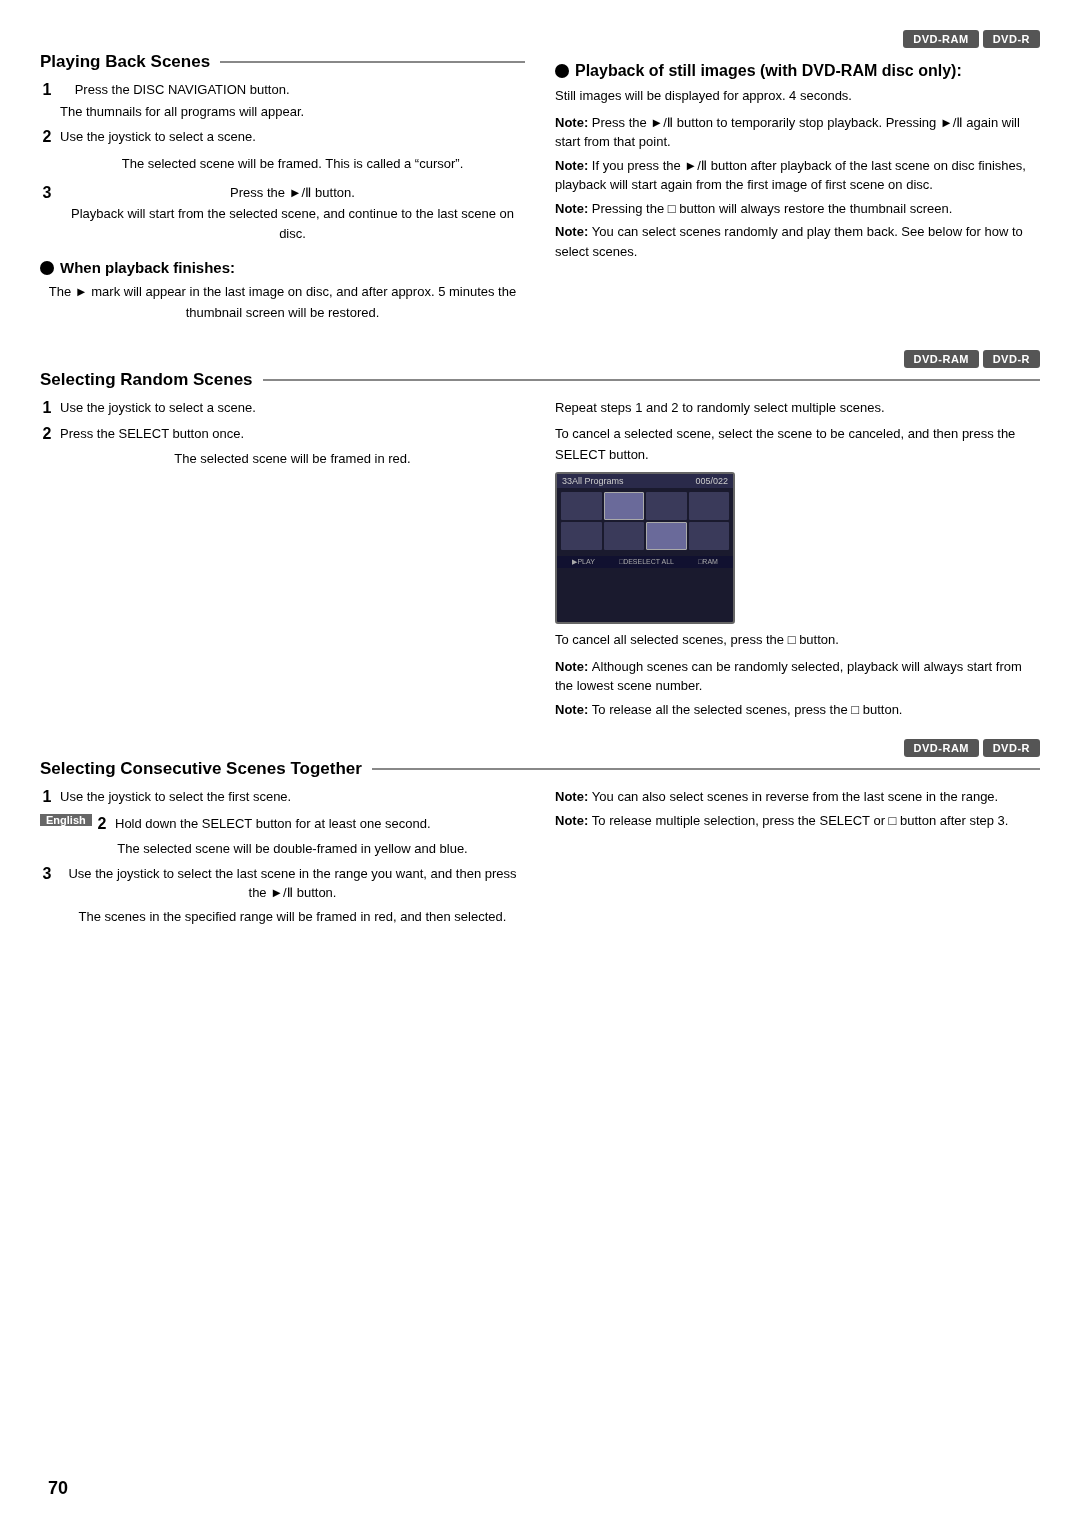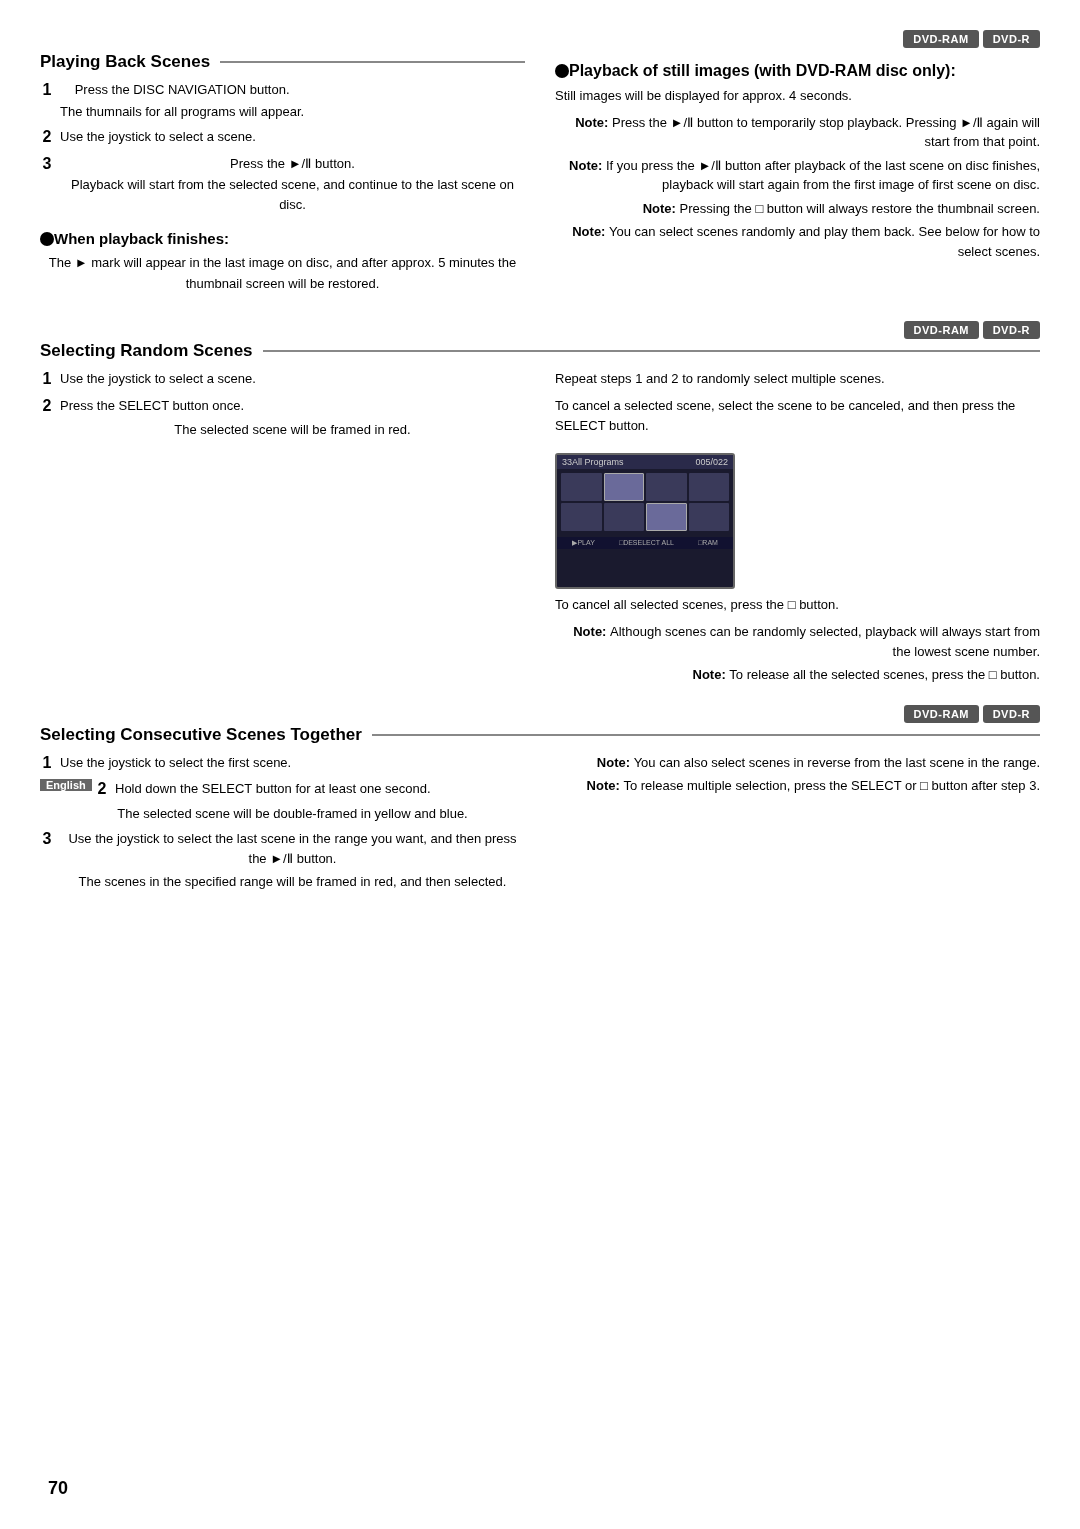--- a/index.html
+++ b/index.html
@@ -94,20 +94,21 @@
 
     
     .bullet-section {
       margin-top: 10px;
       margin-bottom: 10px;
     }
 
     .bullet-header {
       display: flex;
       align-items: center;
+      gap: 6px;
       margin-bottom: 6px;
     }
 
     .bullet-dot {
       width: 14px;
       height: 14px;
       border-radius: 50%;
       background: #000;
       flex-shrink: 0;
     }
@@ -118,21 +119,20 @@
     }
 
     .body-text {
       line-height: 1.6;
       margin-bottom: 6px;
     }
 
     .note-text {
       line-height: 1.5;
       margin-bottom: 4px;
-      text-align: right;
     }
 
     .note-text strong {
       font-weight: bold;
     }
 
     
     .section-with-badge {
       margin-top: 18px;
     }
@@ -148,26 +148,26 @@
       margin-right: 10px;
     }
 
     .section-row .section-line {
       flex: 1;
     }
 
     
     .screen-thumb {
       width: 180px;
-      height: 136px;
+      height: 152px;
       background: #1a1a2e;
       border: 2px solid #666;
       border-radius: 3px;
       overflow: hidden;
-      margin-top: 16px;
+      margin-top: 6px;
     }
 
     .screen-top-bar {
       background: #2a2a4a;
       display: flex;
       justify-content: space-between;
       padding: 2px 5px;
       font-size: 9px;
       color: #ccc;
     }
@@ -264,20 +264,23 @@
         </div>
       </div>
 
       <div class="step">
         <span class="step-num">2</span>
         <div class="step-text">
           <span>Use the joystick to select a scene.</span>
         </div>
       </div>
 
+      <div class="indented">
+        <span class="body-text">The selected scene will be framed. This is called a “cursor”.</span>
+      </div>
 
       <div class="step">
         <span class="step-num">3</span>
         <div class="step-text">
           <span>Press the ►/Ⅱ button.</span>
           <span class="sub-text">Playback will start from the selected scene, and continue to the last scene on disc.</span>
         </div>
       </div>
 
       <div class="bullet-section space-above">

